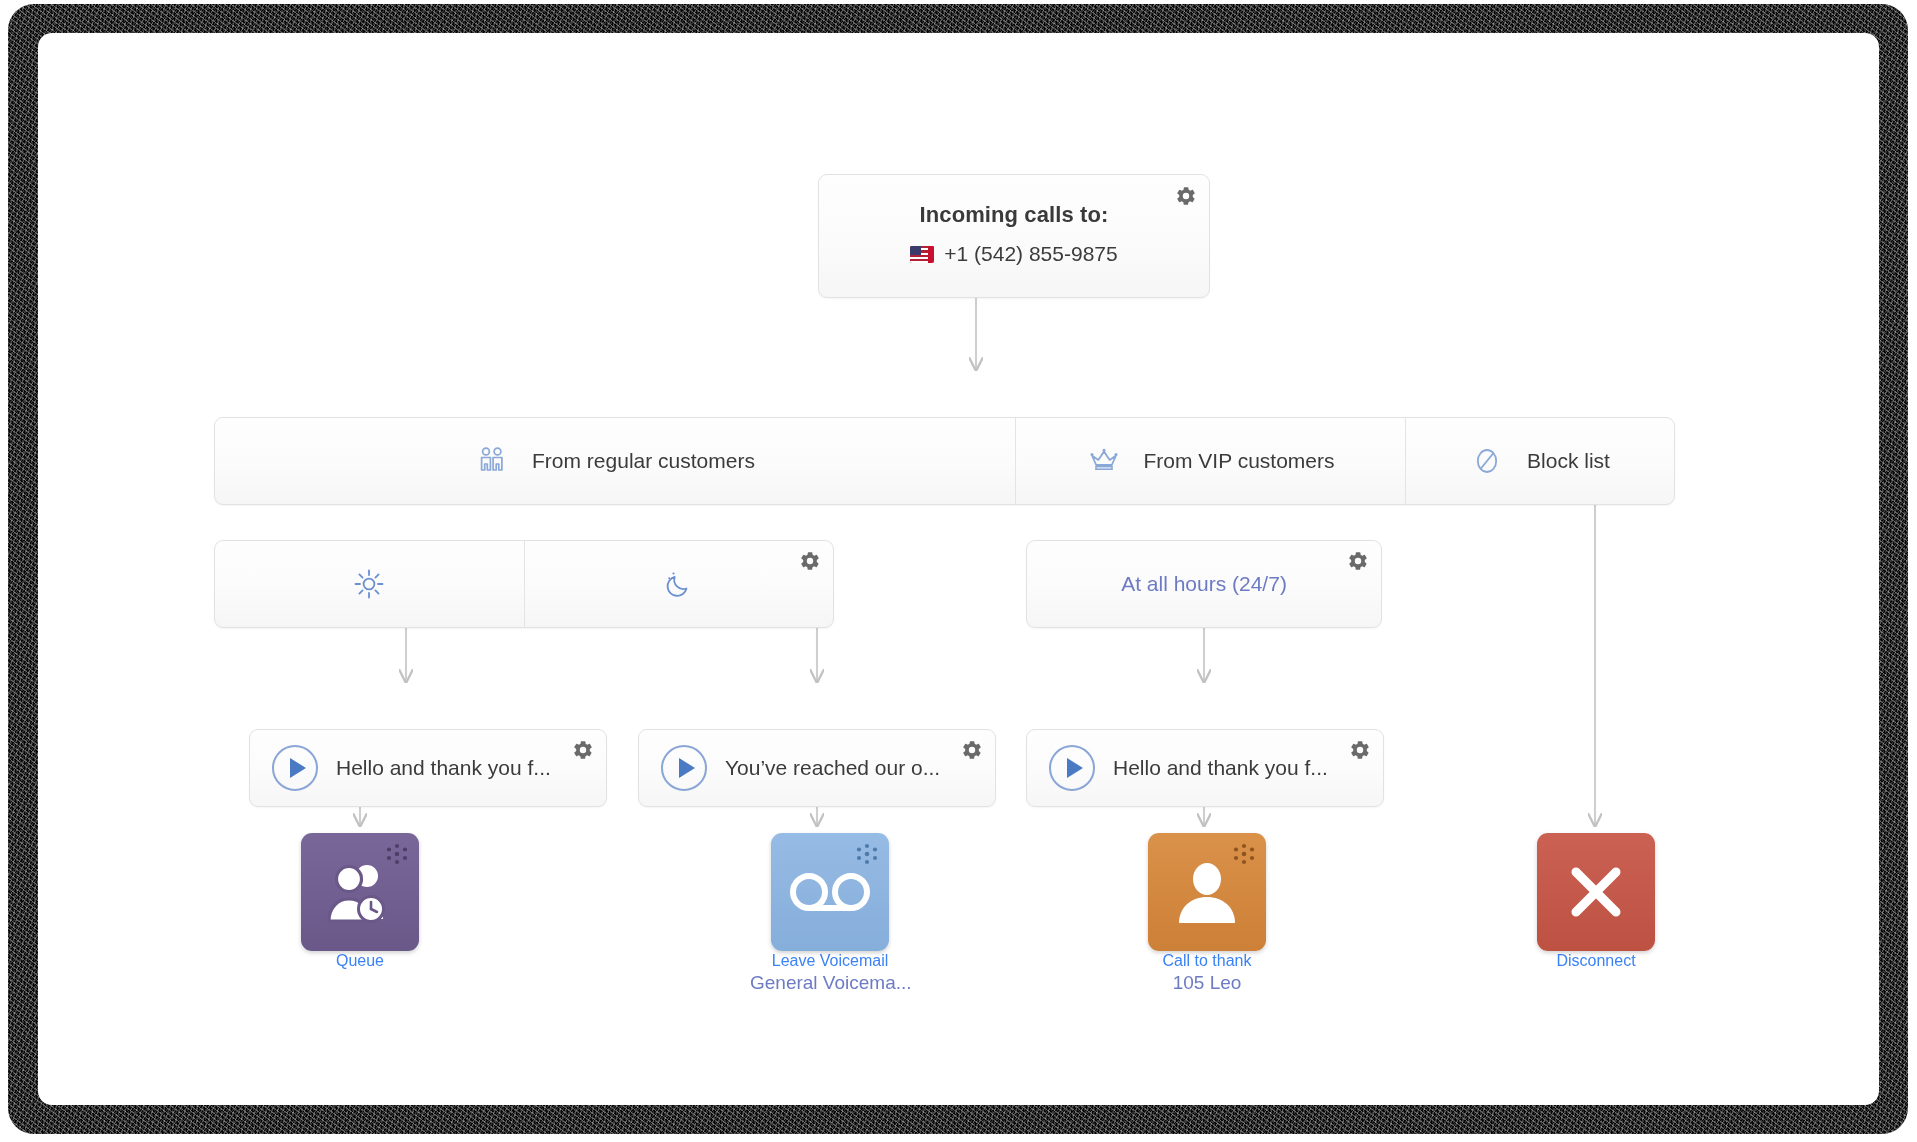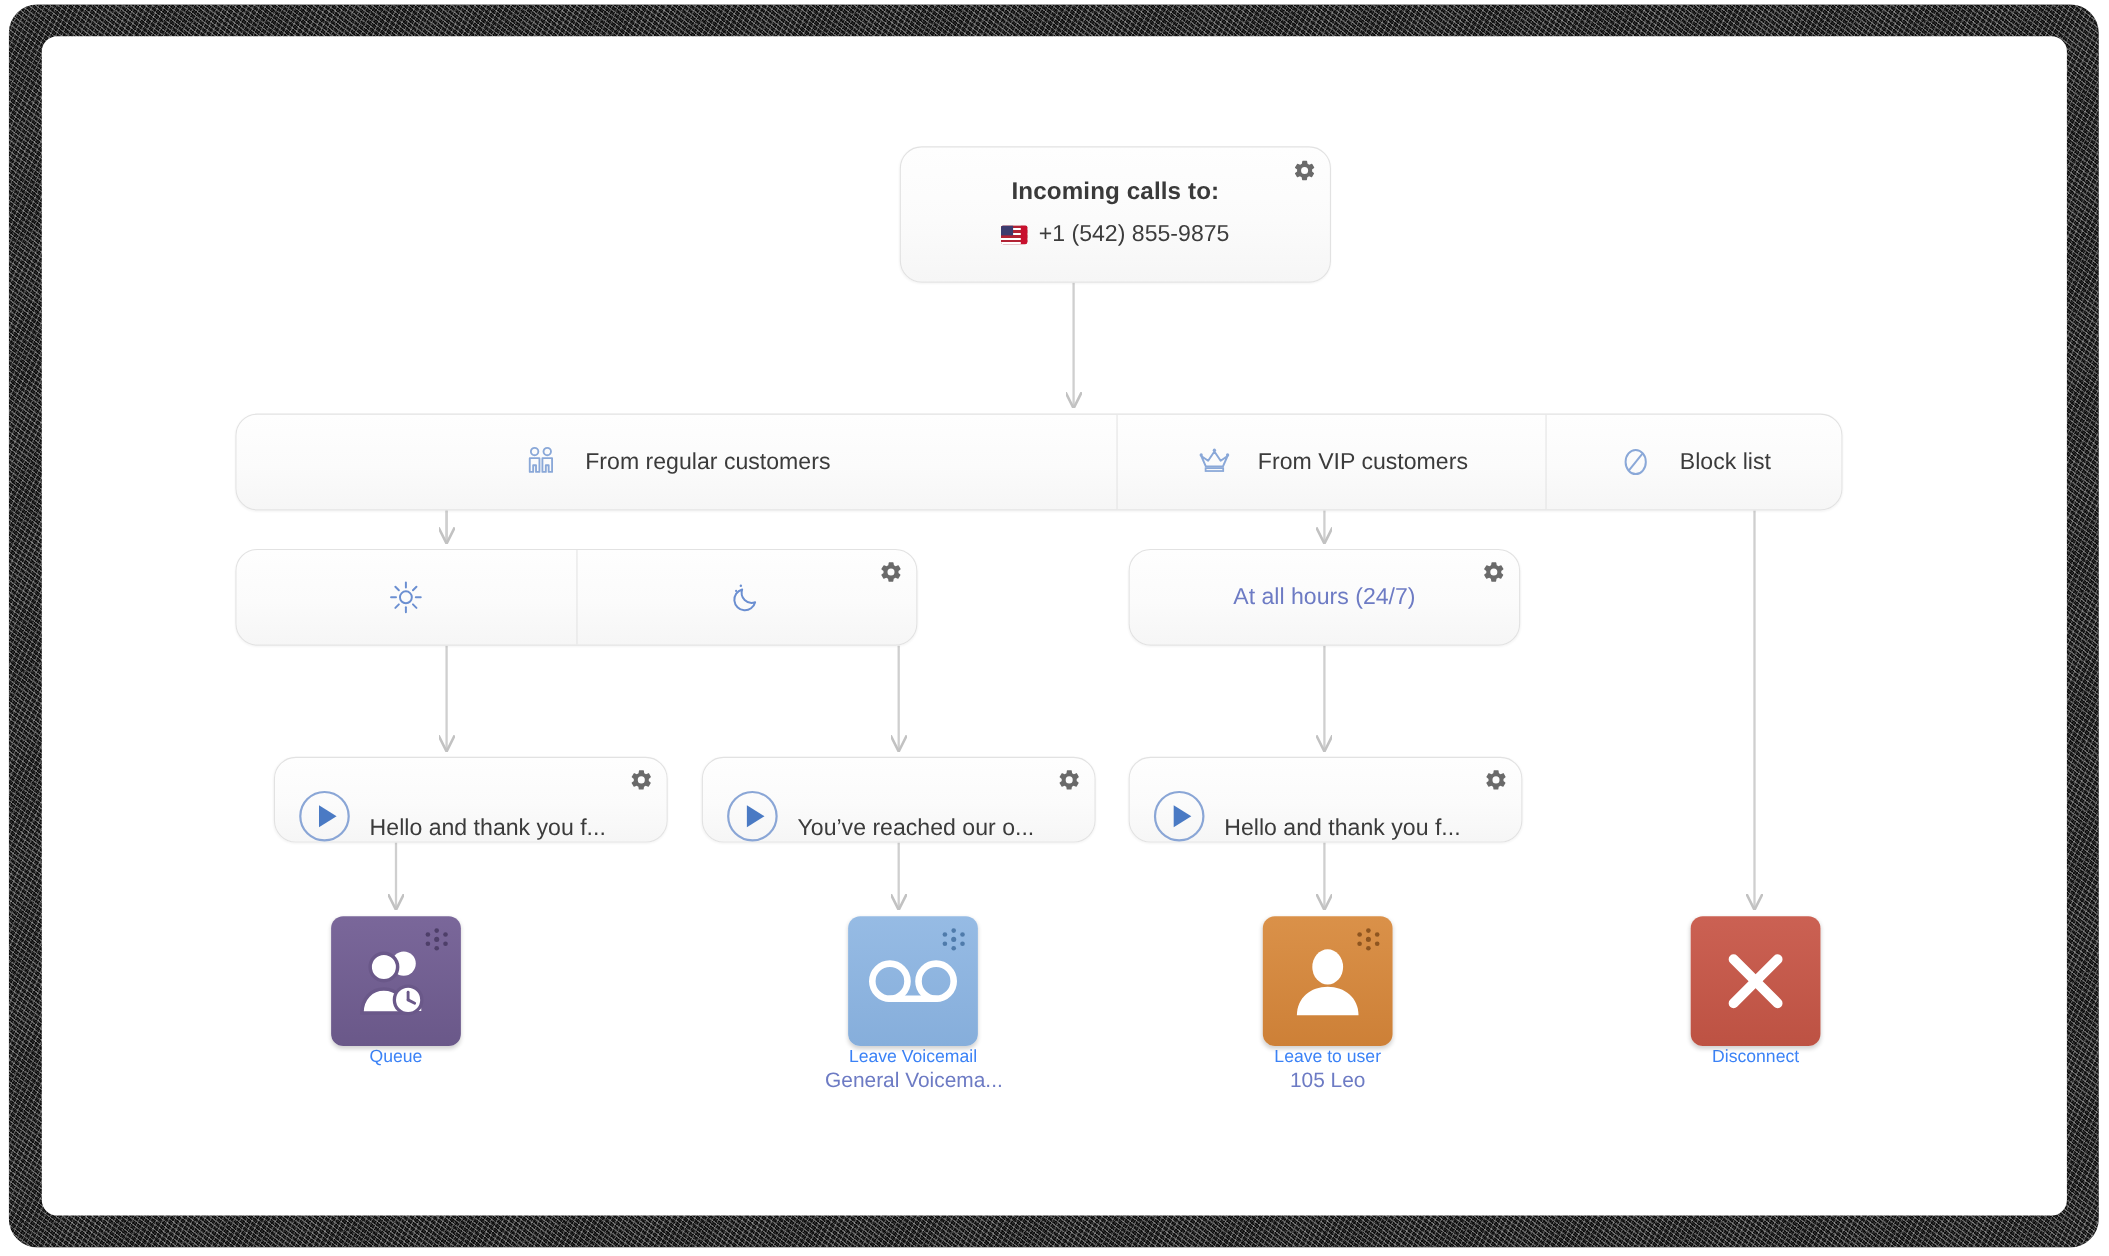--- a/index.html
+++ b/index.html
@@ -39,22 +39,23 @@
     background: #ffffff;
     border-radius: 14px;
     overflow: hidden;
   }
 
   
   .card {
     position: absolute;
     background: linear-gradient(180deg,#fefefe 0%, #fbfbfb 55%, #f6f6f6 100%);
     border: 1px solid #e2e2e2;
-    border-radius: 20px;
+    border-radius: 9px;
     box-shadow: 0 1px 2px rgba(0,0,0,.045);
+    margin-top: 41px;
   }
 
   .gear {
     position: absolute;
     width: 22px; height: 22px;
     cursor: pointer;
   }
   .gear svg { display:block; width:22px; height:22px; }
 
   
@@ -156,21 +157,21 @@
   }
   #hours-right-label {
     font-size: 21px;
     color: #6d7bc4;
   }
 
   
   .greet {
     height: 78px;
     display: flex;
-    align-items: flex-end;
+    align-items: center;
     padding-left: 22px;
     gap: 18px;
     cursor: pointer;
   }
   #greet-1 { left: 211px;  top: 655px; width: 358px; }
   #greet-2 { left: 600px;  top: 655px; width: 358px; }
   #greet-3 { left: 988px;  top: 655px; width: 358px; }
   .play-btn {
     width: 46px; height: 46px;
     border-radius: 50%;
@@ -479,21 +480,21 @@
               <circle cx="5" cy="7.5" r="2.1"></circle>
             <circle cx="13" cy="12" r="2.3"></circle>
           </g>
         </svg>
       </span>
       <svg width="64" height="66" viewBox="0 0 64 66">
         <ellipse cx="32" cy="20" rx="14" ry="16" fill="#ffffff"></ellipse>
         <path d="M4 64c0-16 12.5-26 28-26s28 10 28 26z" fill="#ffffff"></path>
       </svg>
     </div>
-    <div class="action-label">Leave to user</div>
+    <div class="action-label">Call to thank</div>
     <div class="action-sub">105 Leo</div>
   </div>
 
   <div class="action" id="act-disconnect">
     <div class="tile" style="background:linear-gradient(180deg,#cb6153 0%,#bd5243 100%);">
       <svg width="66" height="66" viewBox="0 0 66 66">
         <g stroke="#ffffff" stroke-width="9" stroke-linecap="round">
           <line x1="13" y1="13" x2="53" y2="53"></line>
           <line x1="53" y1="13" x2="13" y2="53"></line>
         </g>

